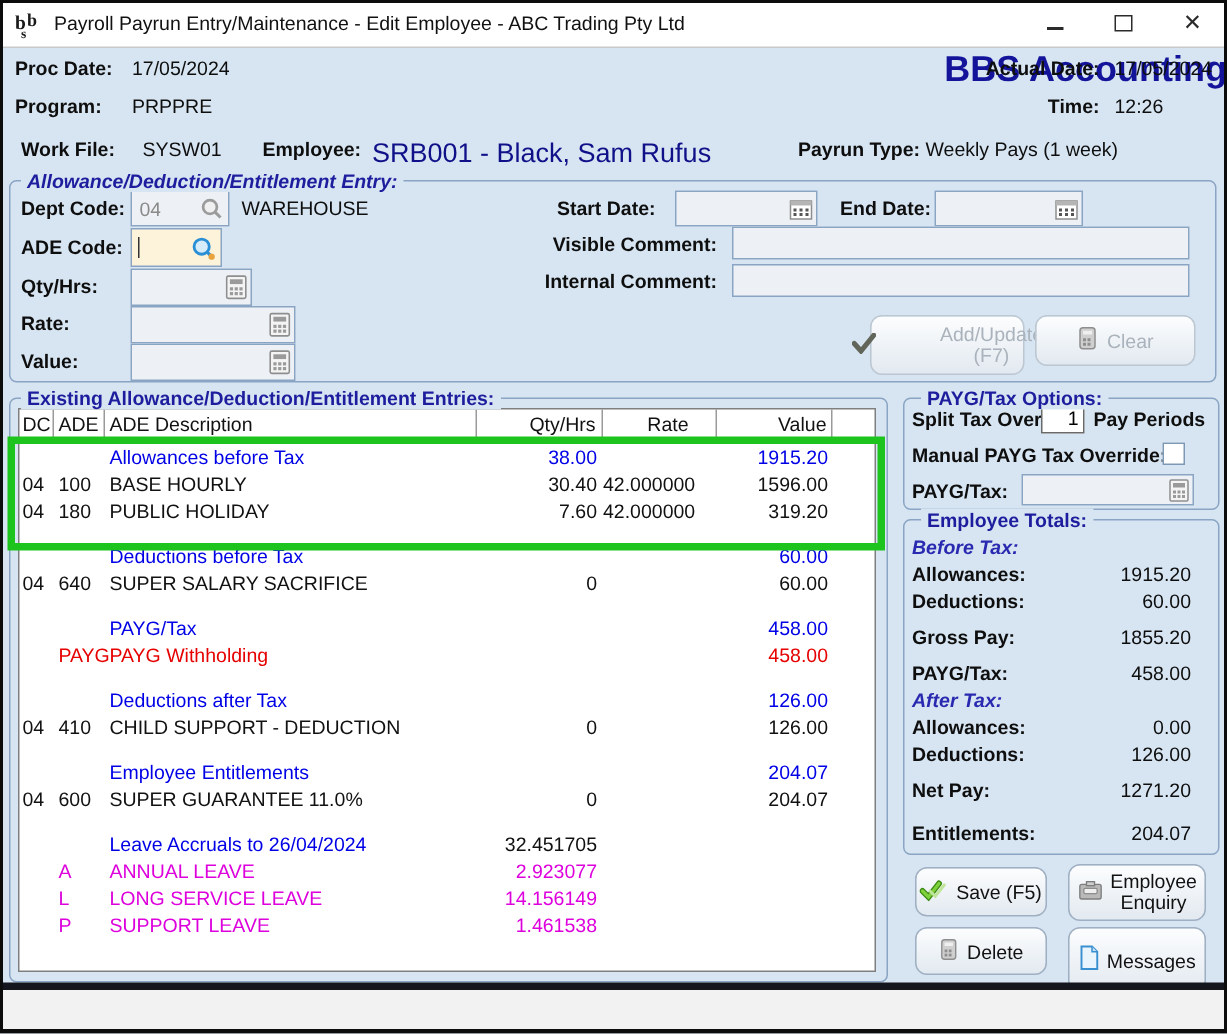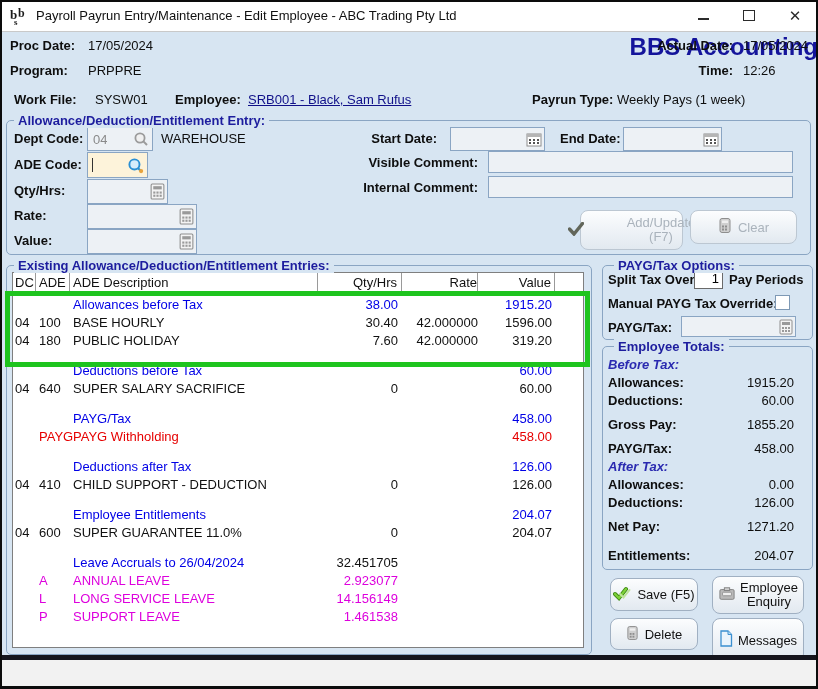--- a/index.html
+++ b/index.html
@@ -14,21 +14,21 @@
   .tb-icon{margin-left:9px;width:20px;height:20px;}
   .tb-title{margin-left:7px;font-size:13px;color:#111;}
   .tb-controls{margin-left:auto;display:flex;height:100%;}
   .tb-btn{width:46px;display:flex;align-items:center;justify-content:center;}
   .glyph-min{width:11px;border-bottom:2px solid #2b2b2b;height:1px;margin-top:6px;}
   .glyph-max{width:10px;height:9px;border:1.5px solid #2b2b2b;}
   .glyph-close{font-size:15px;color:#2b2b2b;line-height:1;}
   
   .app-title{position:absolute;left:0;top:33px;width:100%;text-align:right;font-size:24px;font-weight:bold;color:#14149b;}
   .screen-title{position:absolute;left:0;top:61px;width:100%;text-align:center;font-size:19px;font-weight:bold;color:#14149b;}
-  .emp-link{font-size:13px;color:#101089;text-decoration:underline;white-space:nowrap;}
+  .emp-link{font-size:18px;color:#101089;white-space:nowrap;}
   
   .fs{position:absolute;border:1px solid #8aa5c3;border-radius:5px;box-sizing:border-box;}
   .fs-legend{position:absolute;font-size:13px;font-weight:bold;color:#1d1d9e;background:#d7e5f2;padding:0 4px;white-space:nowrap;z-index:2;}
   
   .field{position:absolute;background:#fff;border:1px solid #8aa5c3;box-sizing:border-box;display:flex;align-items:center;}
   .field.dim{background:#edf1f5;}
   .field.focus{background:#fdf3da;}
   .field .txt{font-size:13px;color:#222;padding-left:5px;white-space:nowrap;overflow:hidden;}
   .field .txt.grey{color:#8a8a8a;}
   .iconbox{margin-left:auto;margin-right:2px;display:flex;align-items:center;justify-content:center;flex:0 0 auto;}
@@ -45,21 +45,21 @@
   .th{box-sizing:border-box;border-right:1px solid #9a9a9a;display:flex;align-items:center;}
   .c-dc{width:23px;padding-left:2px;}
   .c-ade{width:34px;padding-left:3px;}
   .c-desc{width:248px;padding-left:3px;}
   .c-qty{width:84px;}
   .c-rate{width:76px;}
   .c-val{width:77px;}
   .c-fill{flex:1;border-right:none;}
   .num{justify-content:flex-end;text-align:right;}
   .c-qty.num{padding-right:4px;}
-  .c-rate.num{padding-right:0;}
+  .c-rate.num{padding-right:18px;}
   .c-val.num{padding-right:3px;}
   .tbl-body{padding-top:2px;}
   .tr{display:flex;height:18px;align-items:center;}
   .gaprow{height:12px;}
   .td{box-sizing:border-box;white-space:nowrap;}
   .blue{color:#0000e6;}
   .red{color:#e60000;}
   .magenta{color:#dd00dd;}
   .black{color:#111;}
   .hl{position:absolute;left:5px;top:291px;width:575px;height:66px;border:5px solid #1ec41e;z-index:10;pointer-events:none;}
@@ -113,21 +113,21 @@
   <span class="a val" style="left:743px;top:63px;">12:26</span>
 
   <span class="a lbl" style="left:14px;top:92px;">Work File:</span>
   <span class="a val" style="left:95px;top:92px;">SYSW01</span>
   <span class="a lbl" style="left:175px;top:92px;">Employee:</span>
   <span class="a emp-link" style="left:248px;top:92px;">SRB001 - Black, Sam Rufus</span>
   <span class="a lbl" style="left:532px;top:92px;">Payrun Type:</span>
   <span class="a val" style="left:617px;top:92px;">Weekly Pays (1 week)</span>
 
   <div class="fs" style="left:6px;top:120px;width:805px;height:135px;"></div>
-  <span class="fs-legend" style="left:14px;top:113px;">Allowance/Deduction/Entitlement Entry:</span>
+  <span class="fs-legend" style="left:14px;top:113px;font-style:italic;">Allowance/Deduction/Entitlement Entry:</span>
 
   <span class="a lbl" style="left:14px;top:131px;">Dept Code:</span>
   <div class="field dim" style="left:87px;top:127px;width:66px;height:24px;">
     <span class="txt grey">04</span>
     <span class="iconbox">
       <svg width="18" height="18" viewBox="0 0 18 18">
           <circle cx="8" cy="8" r="4.6" fill="#f0f0f0" stroke="#9b9b9b" stroke-width="1.8"></circle>
           <line x1="11.4" y1="11.4" x2="15" y2="15" stroke="#9b9b9b" stroke-width="2"></line>
         </svg>
     </span>

